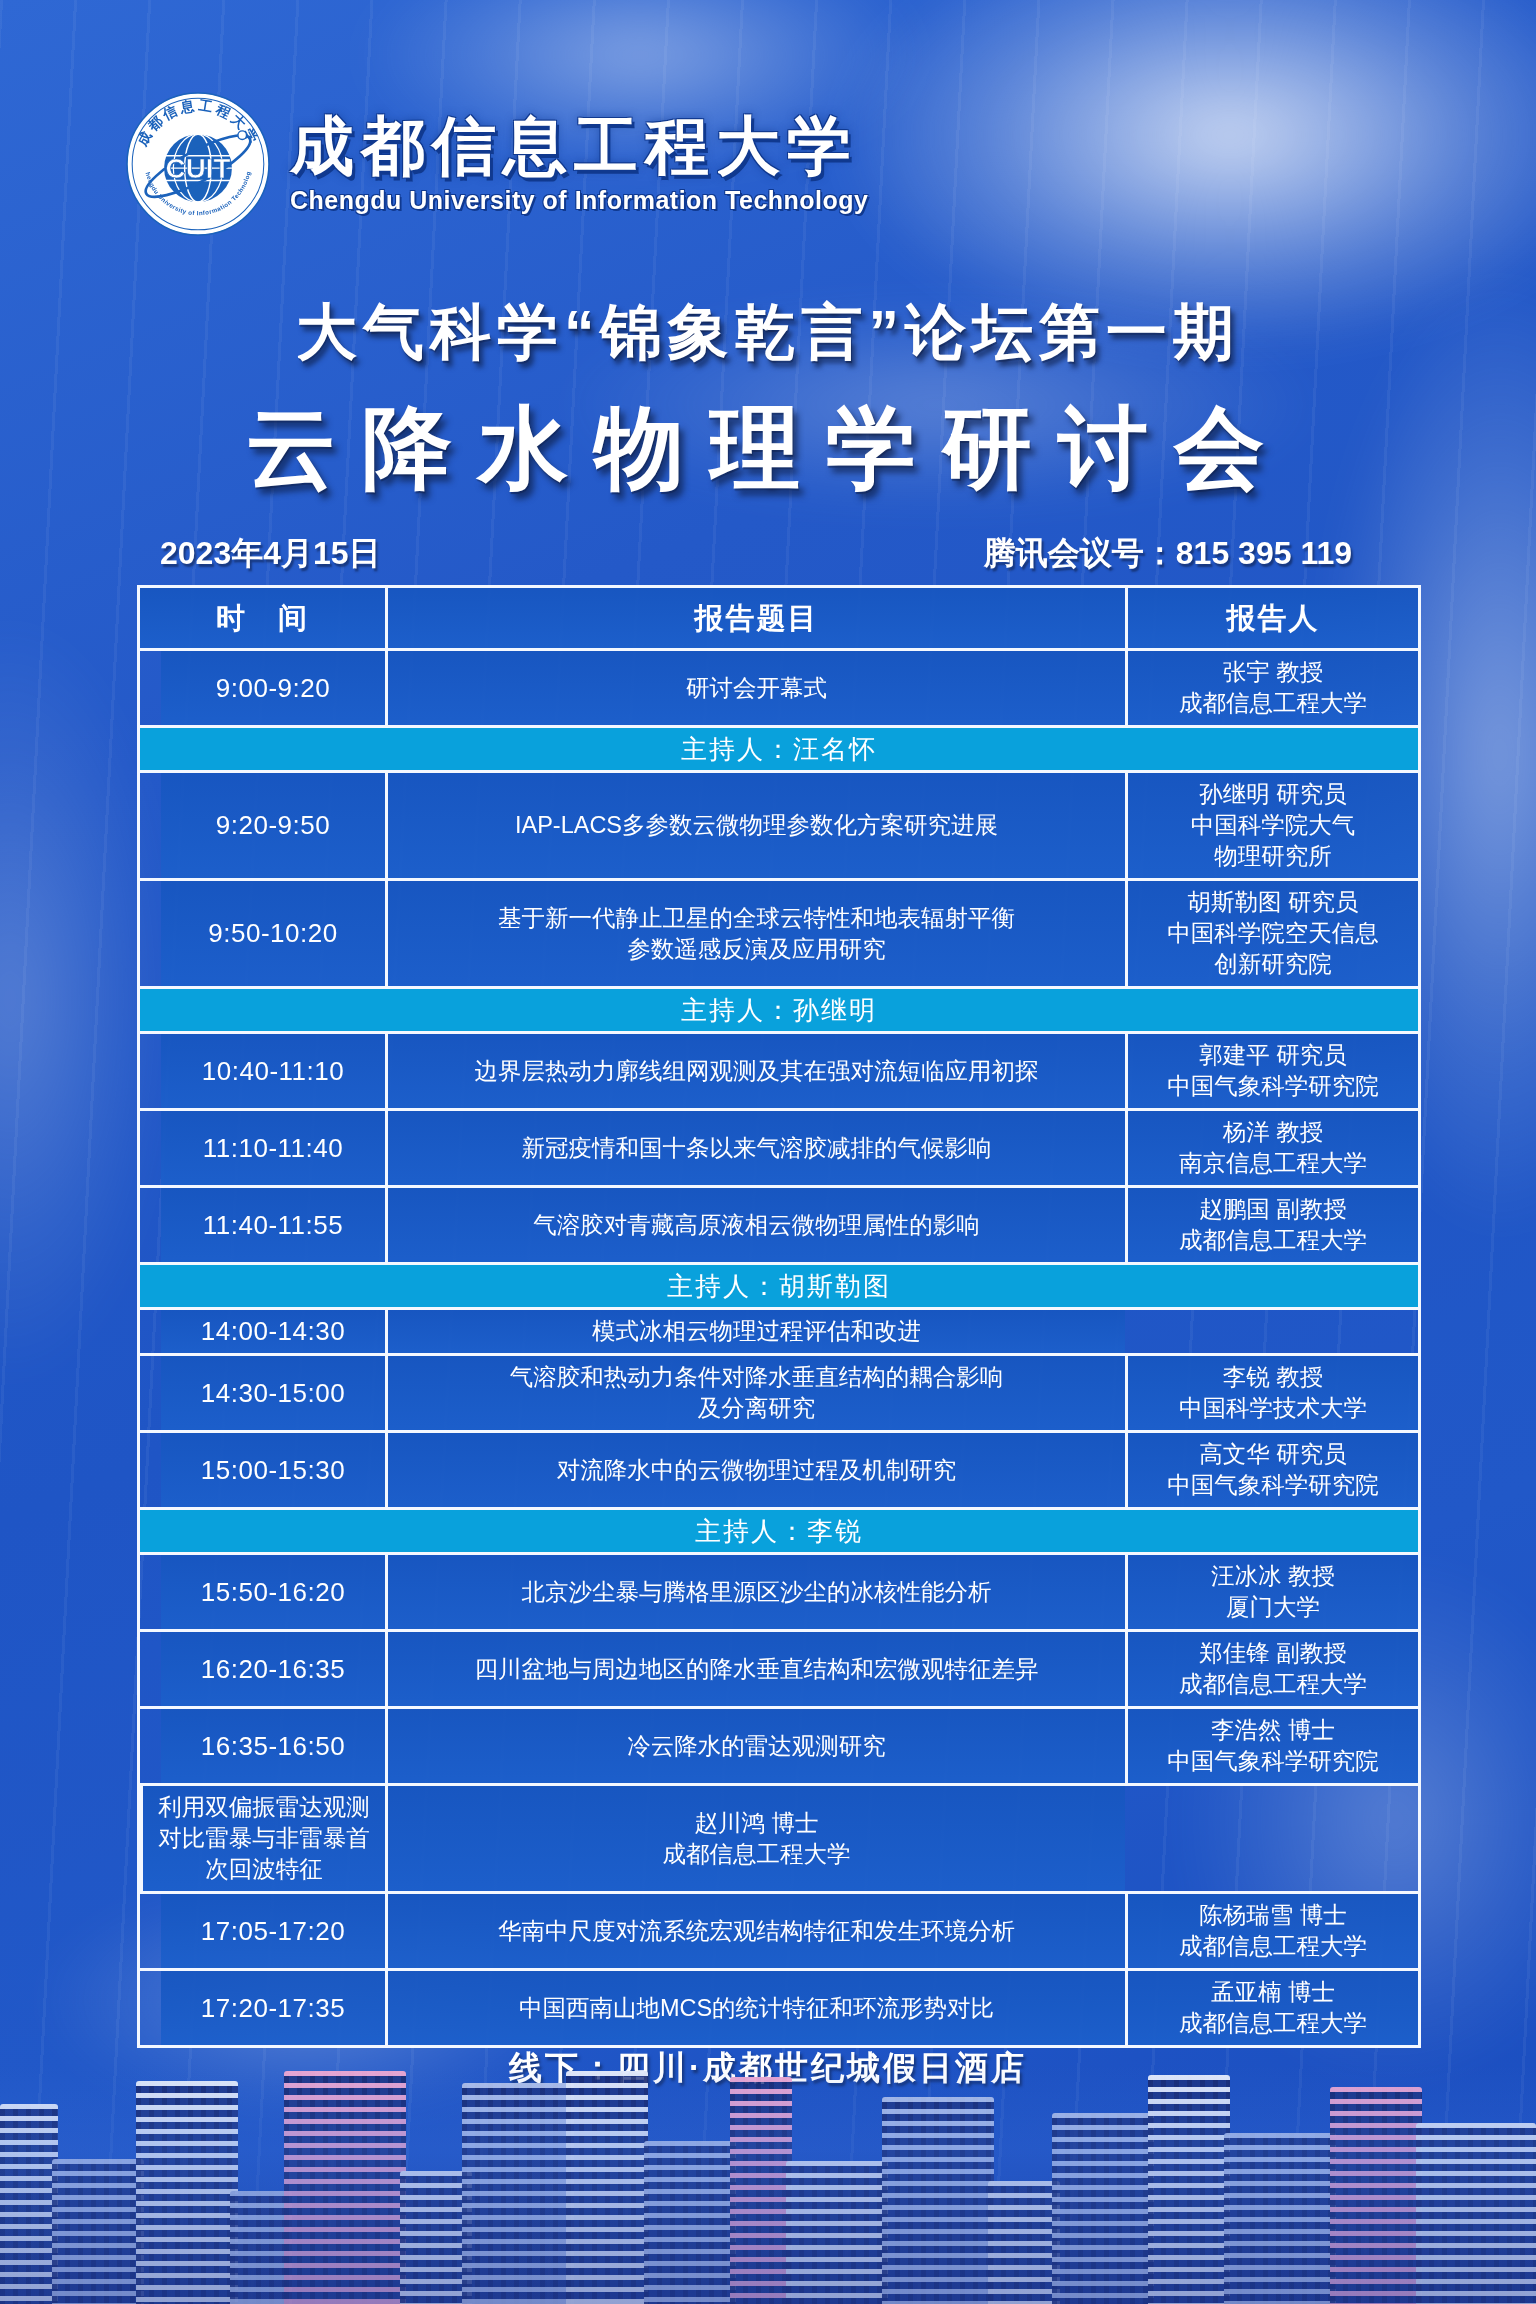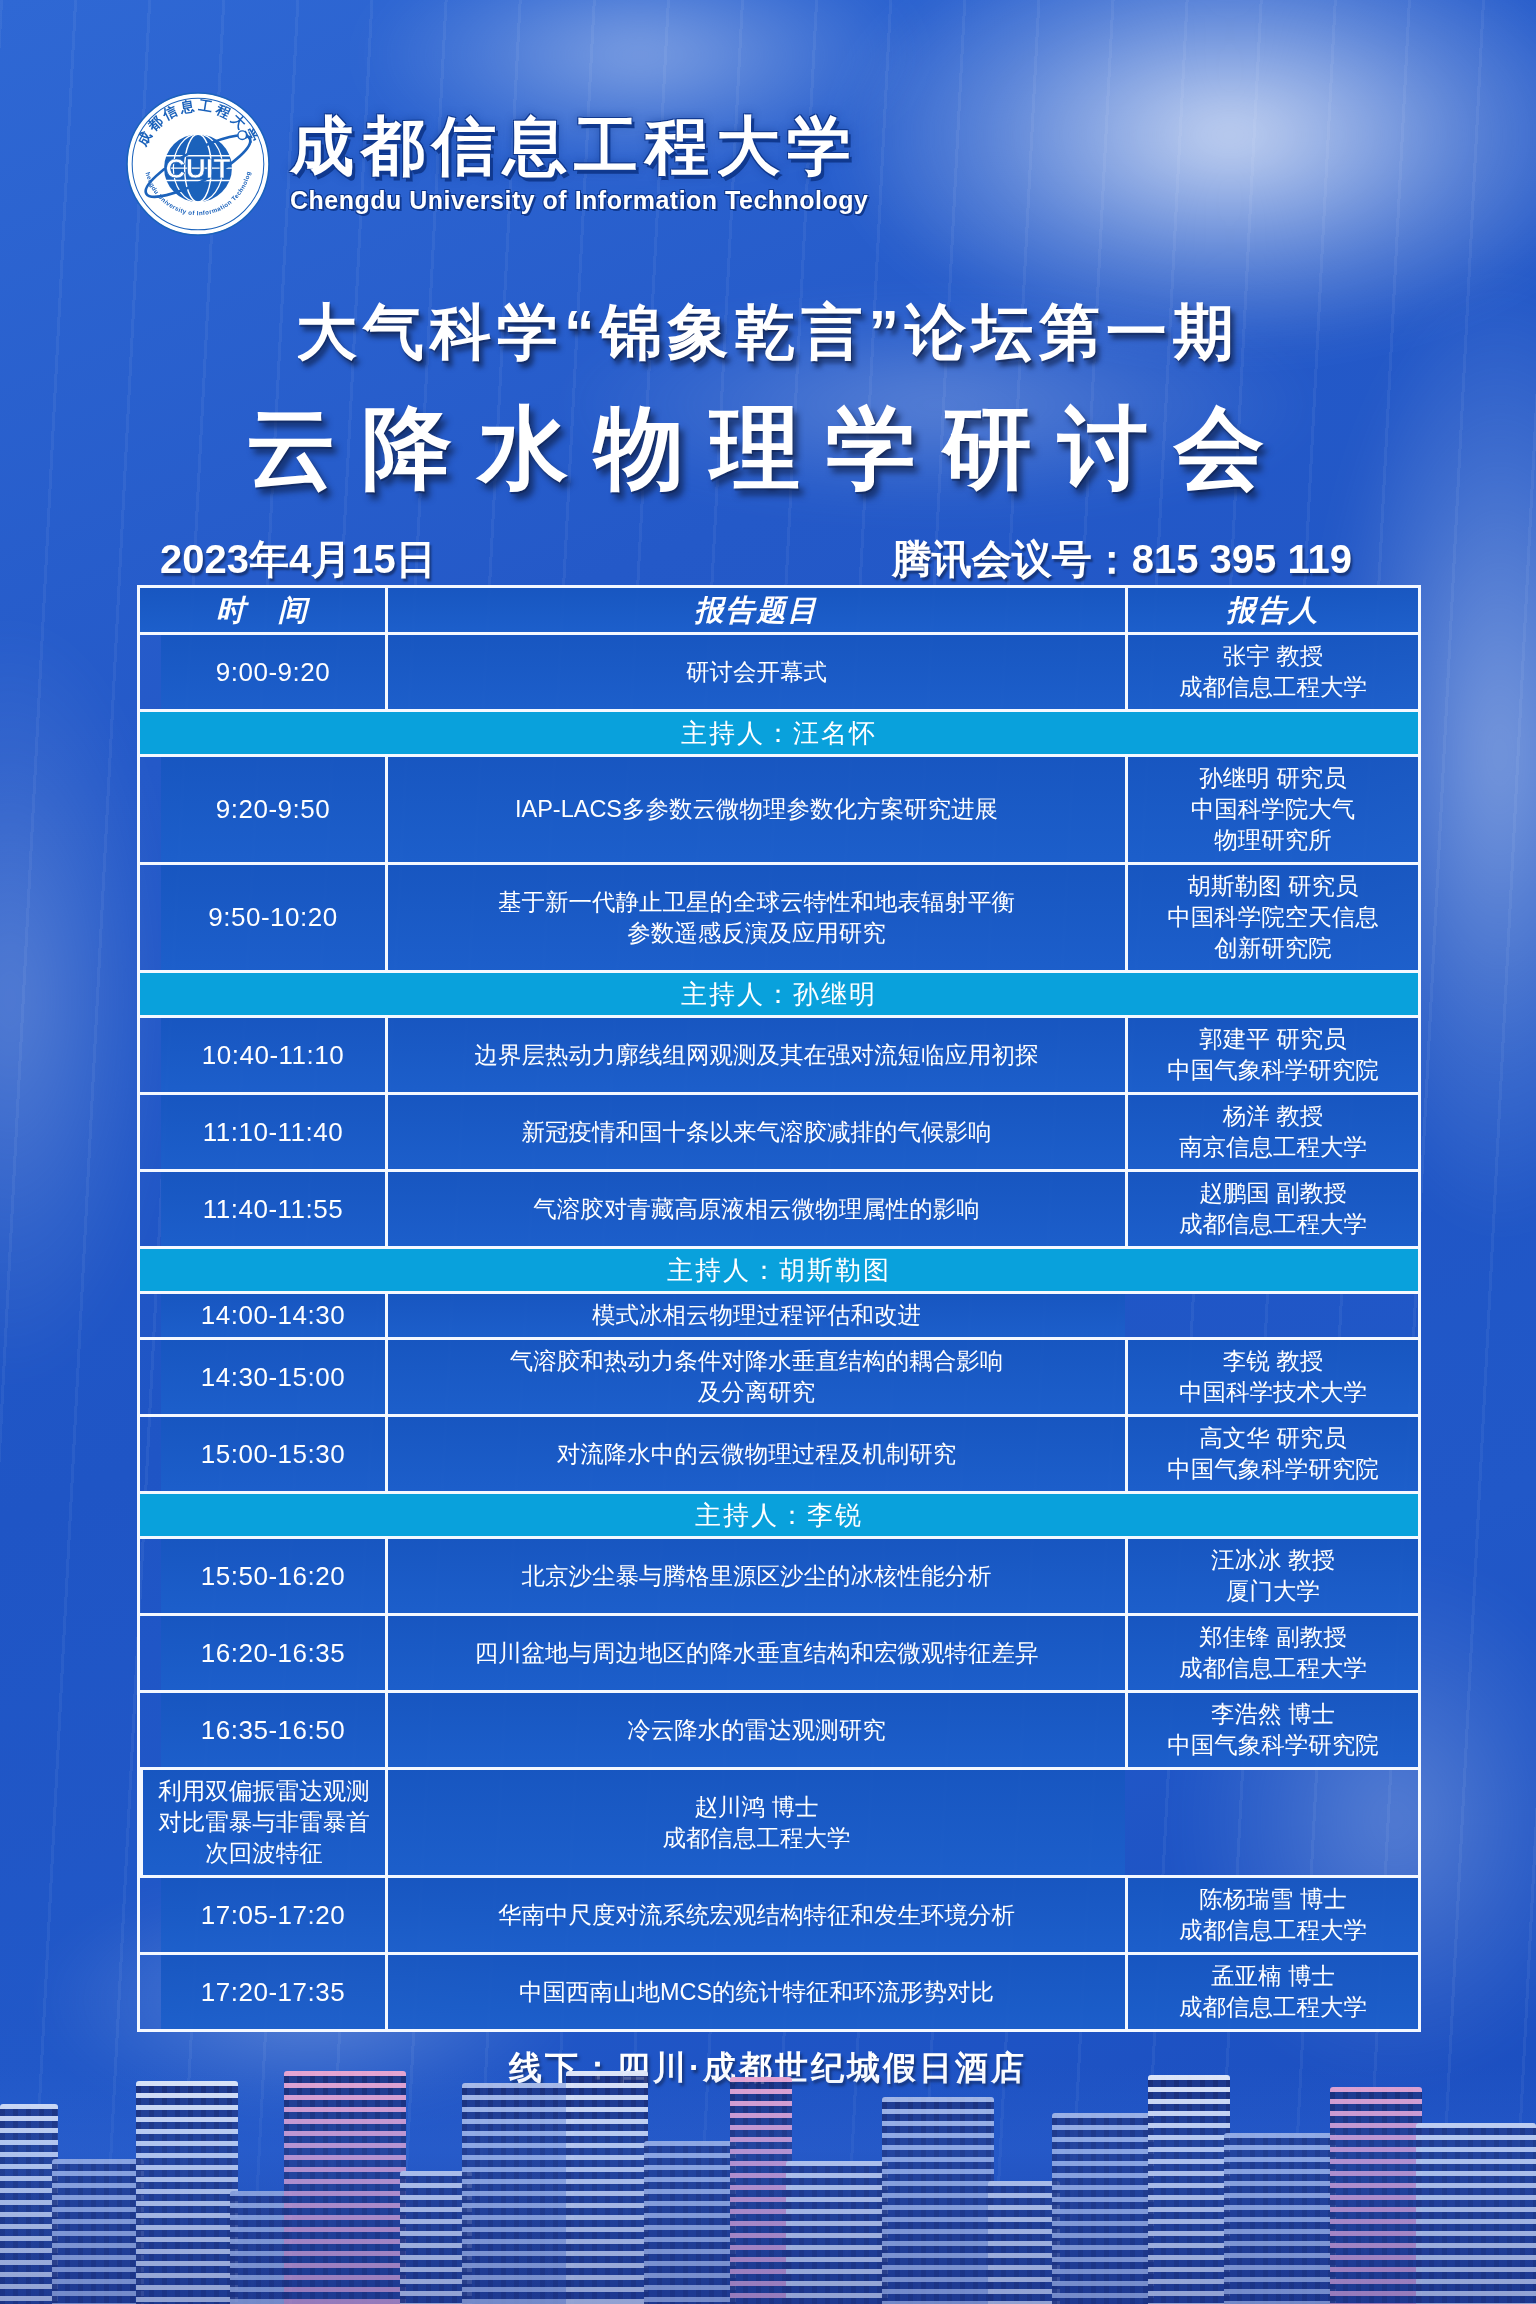--- a/index.html
+++ b/index.html
@@ -34,33 +34,33 @@
   
   .title1{position:absolute;top:292px;left:0;width:100%;text-align:center;
     font-size:61px;font-weight:bold;letter-spacing:6px;
     text-shadow:4px 6px 5px rgba(13,28,66,.65),1px 2px 1px rgba(13,28,66,.5);}
   .title2{position:absolute;top:388px;left:0;width:100%;text-align:center;
     font-family:"Liberation Serif", serif;font-size:90px;font-weight:bold;letter-spacing:26px;
     text-shadow:5px 7px 6px rgba(13,28,66,.65),1px 2px 1px rgba(13,28,66,.5);}
 
   
   .meta{position:absolute;top:532px;left:160px;width:1192px;display:flex;
-    justify-content:space-between;align-items:flex-end;font-size:40px;font-weight:bold;
+    justify-content:space-between;align-items:flex-end;font-size:32px;font-weight:bold;
     text-shadow:2px 3px 2px rgba(13,28,66,.55);}
 
   
   .schedule{position:absolute;top:585px;left:137px;width:1284px;box-sizing:border-box;
     border:3px solid #f4f8ff;}
   .hrow,.trow{display:grid;grid-template-columns:245px 740px 1fr;}
   .trow,.chair{border-top:3px solid #f4f8ff;}
   .cell{background:linear-gradient(180deg,rgba(23,86,192,.94),rgba(28,95,203,.94));
     display:flex;align-items:center;justify-content:center;text-align:center;
     white-space:pre-line;box-sizing:border-box;padding:6px 14px;line-height:31px;}
   .cell.c-mid,.cell.c-right{border-left:3px solid #f4f8ff;}
-  .hrow .cell{height:44px;font-size:29px;font-weight:bold;letter-spacing:2px;padding:0 6px;font-style:italic;}
+  .hrow .cell{height:60px;font-size:29px;font-weight:bold;letter-spacing:2px;padding:0 6px;}
   .cell.time{font-size:26px;letter-spacing:.5px;margin-left:21px;}
   .cell.title{font-size:23.5px;}
   .cell.speaker{font-size:23.5px;}
   .chair{background:var(--chair-cyan,#09a1dc);height:42px;display:flex;align-items:center;
     justify-content:center;font-size:26px;letter-spacing:2px;}
 
   
   .venue{position:absolute;top:2046px;left:0;width:100%;text-align:center;
     font-size:33px;font-weight:bold;letter-spacing:3px;
     text-shadow:2px 3px 3px rgba(13,28,66,.6);}

